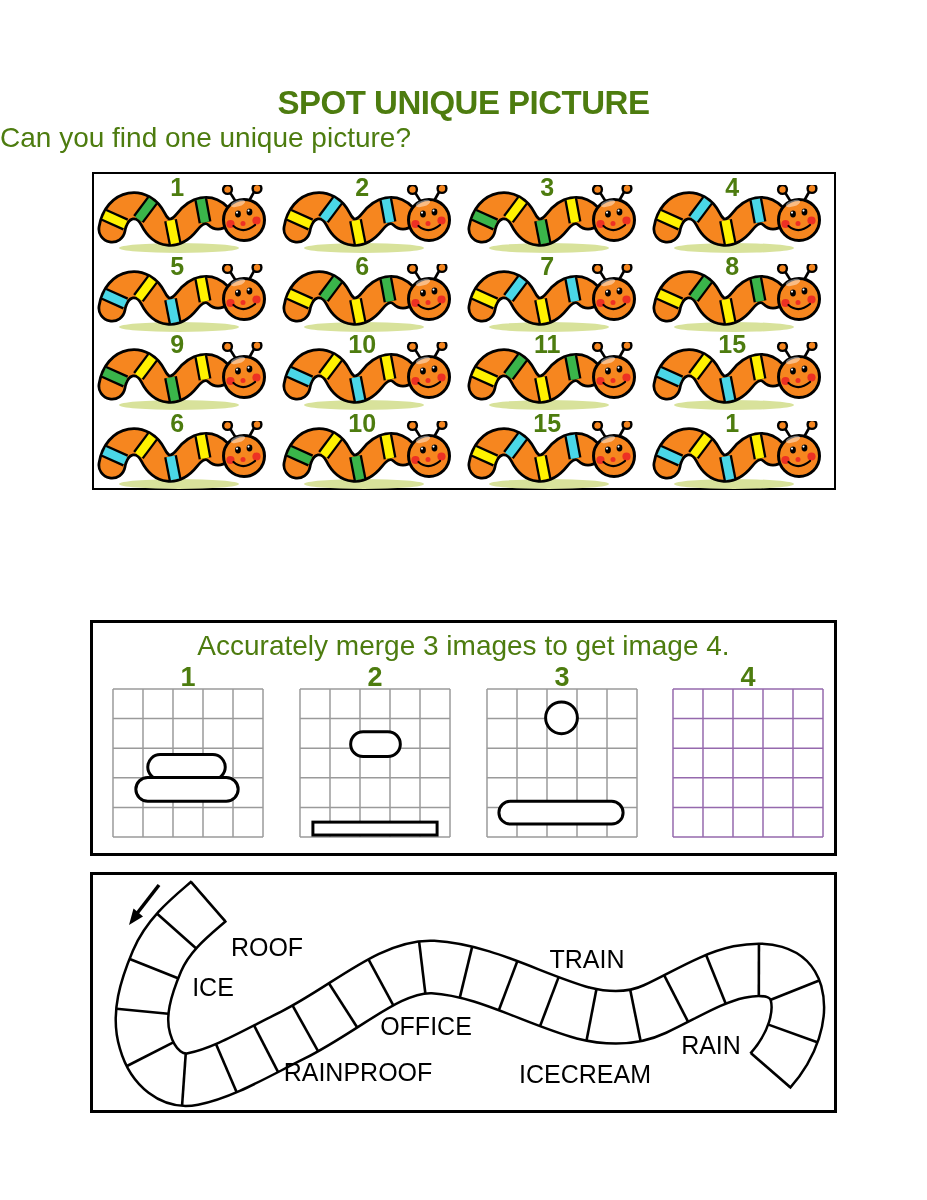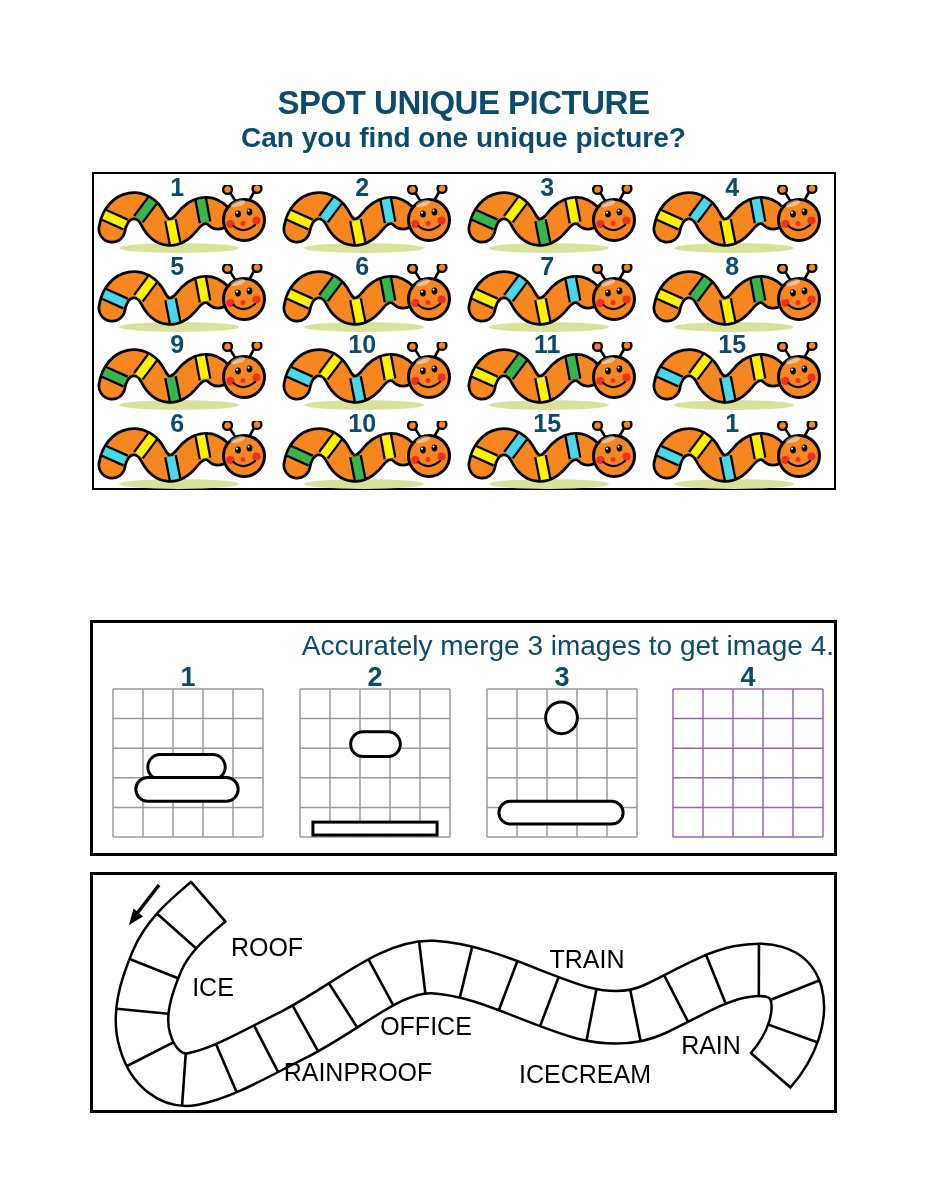--- a/index.html
+++ b/index.html
@@ -1,29 +1,29 @@
 <!DOCTYPE html>
 <html><head>
 <meta charset="utf-8">
 <style>
   html,body{margin:0;padding:0;background:#fff;}
   #page{position:relative;width:927px;height:1200px;background:#fff;overflow:hidden;
-        font-family:"Liberation Sans","DejaVu Sans",sans-serif;color:#0c4a6e;}
+        font-family:"Liberation Sans","DejaVu Sans",sans-serif;color:#4d7c0f;}
   .h-title{position:absolute;left:0;width:100%;text-align:center;font-size:33px;font-weight:bold;letter-spacing:-0.5px;}
-  .h-sub{position:absolute;left:0;width:100%;text-align:center;font-size:28px;font-weight:bold;}
+  .h-sub{position:absolute;left:0;width:100%;text-align:left;font-size:28px;}
   .frame{position:absolute;background:#fff;border:3px solid #000;box-sizing:border-box;}
   #spot-box{left:92px;top:172px;width:744px;height:318px;border-width:2.5px;}
   #spot-grid{position:absolute;left:0;top:0;width:100%;height:100%;
              display:grid;grid-template-columns:repeat(4,1fr);grid-template-rows:repeat(4,1fr);}
   .cat-cell{position:relative;}
   .cat-num{position:absolute;left:45%;top:1px;transform:translateX(-50%);
            font-size:25px;font-weight:bold;line-height:1;z-index:2;}
   .cat-cell svg{position:absolute;left:50%;top:11px;transform:translateX(-50%);}
   #merge-box{left:90px;top:620px;width:747px;height:236px;}
-  .box-instruction{position:absolute;left:0;top:7px;width:100%;text-align:right;font-size:28px;}
+  .box-instruction{position:absolute;left:0;top:7px;width:100%;text-align:center;font-size:28px;}
   .panel{position:absolute;width:152px;height:152px;}
   .panel-num{position:absolute;left:50%;top:-24px;transform:translateX(-50%);
              font-size:27px;font-weight:bold;line-height:1;z-index:2;}
   #word-box{left:90px;top:872px;width:747px;height:241px;}
   #word-box .box-instruction{top:10px;font-size:27px;}
   #snake-svg{position:absolute;left:0;top:0;}
   .word-label{font-size:25px;fill:#000;}
 </style>
 </head>
 <body>

